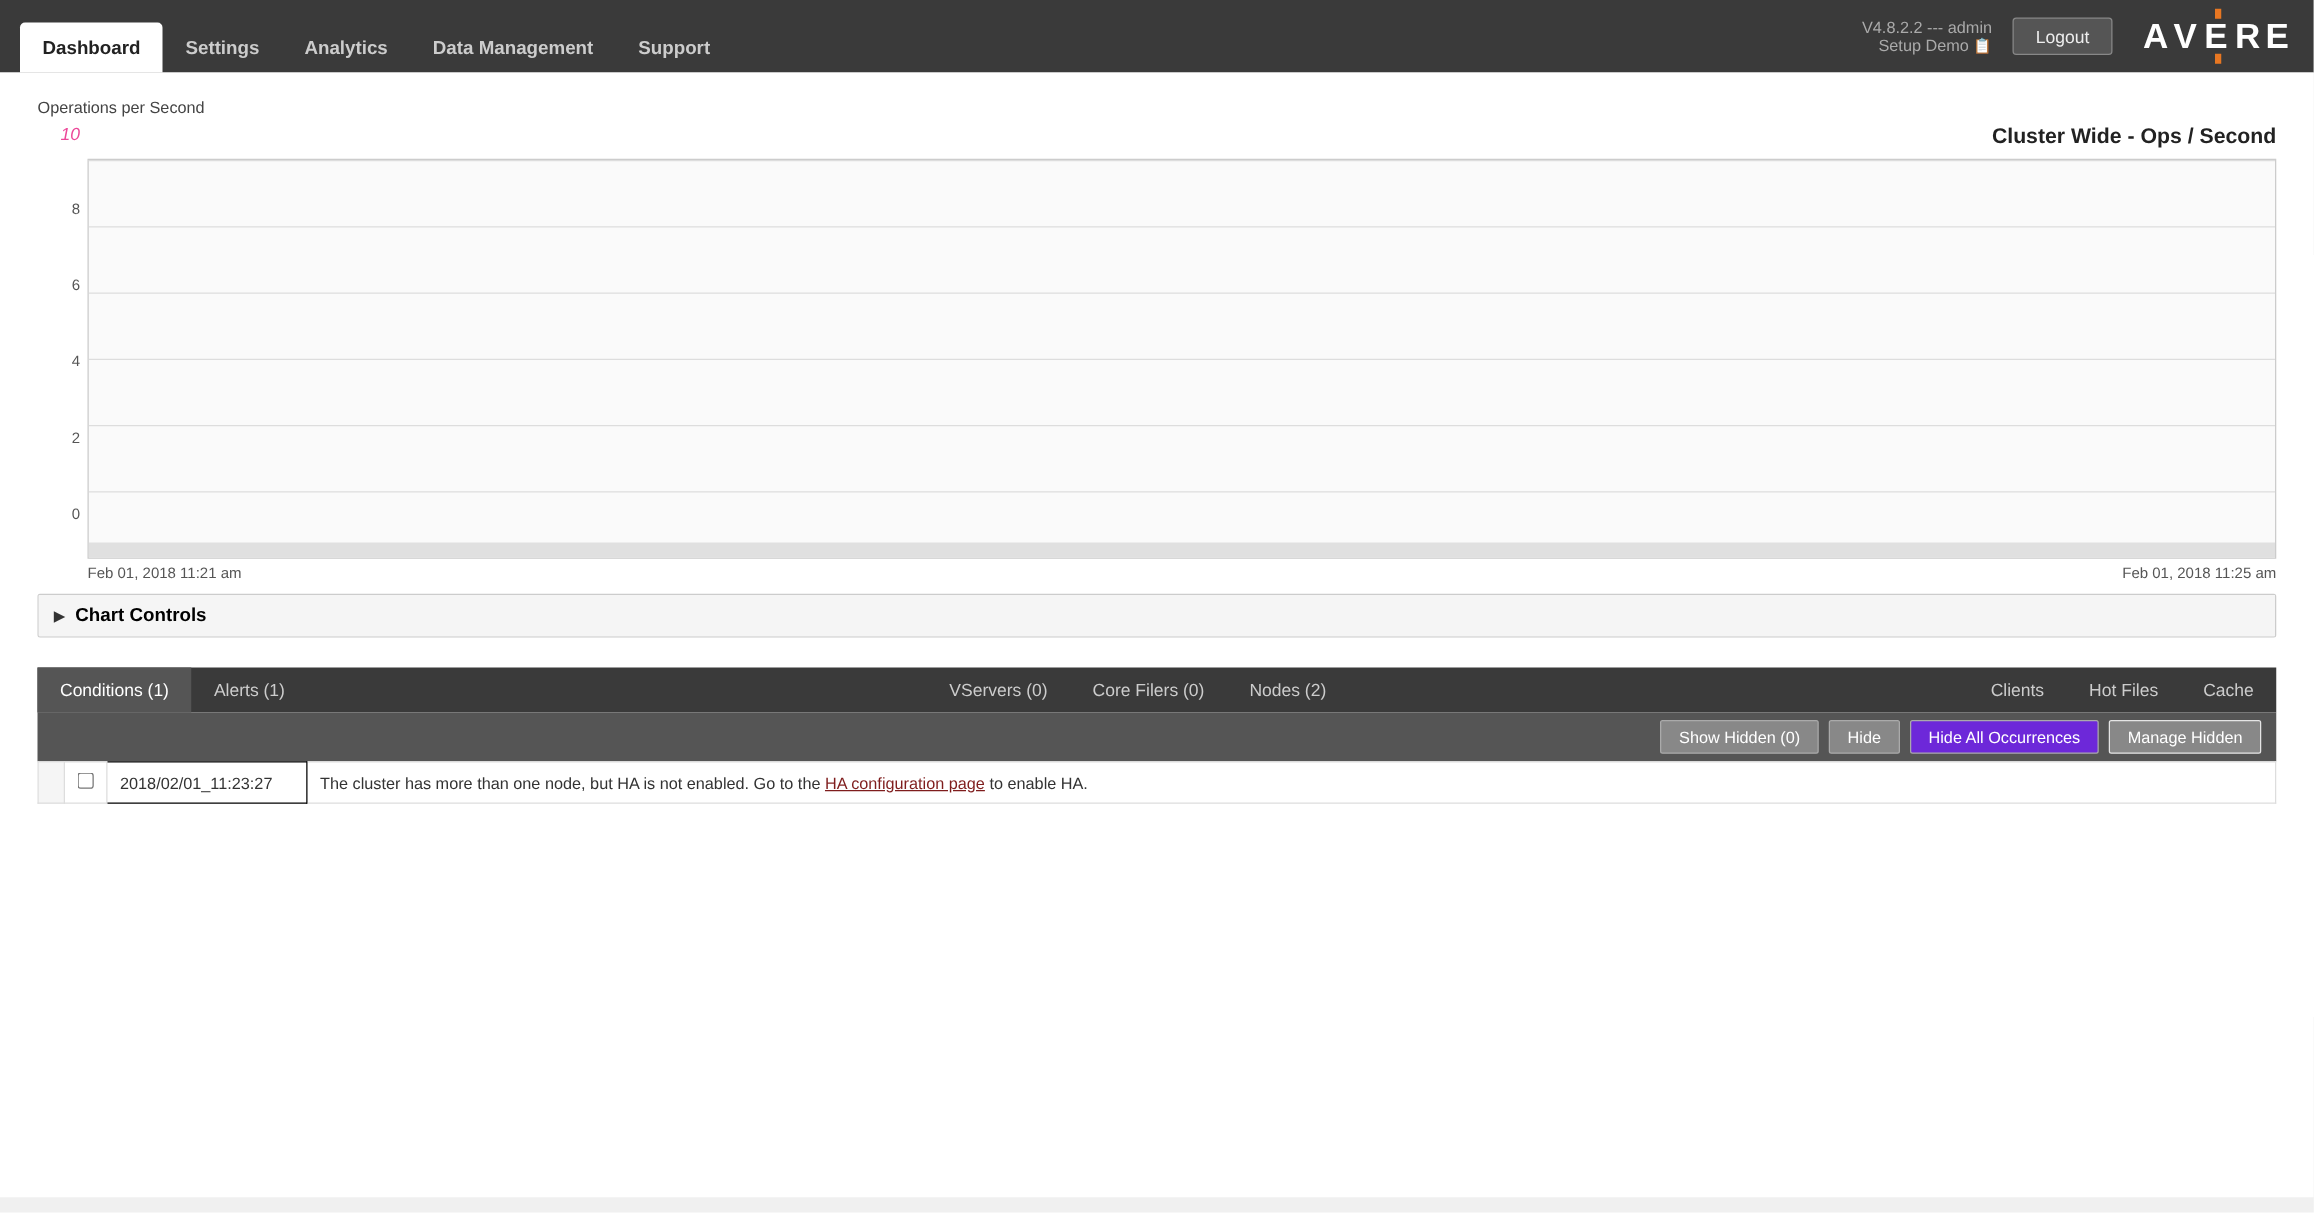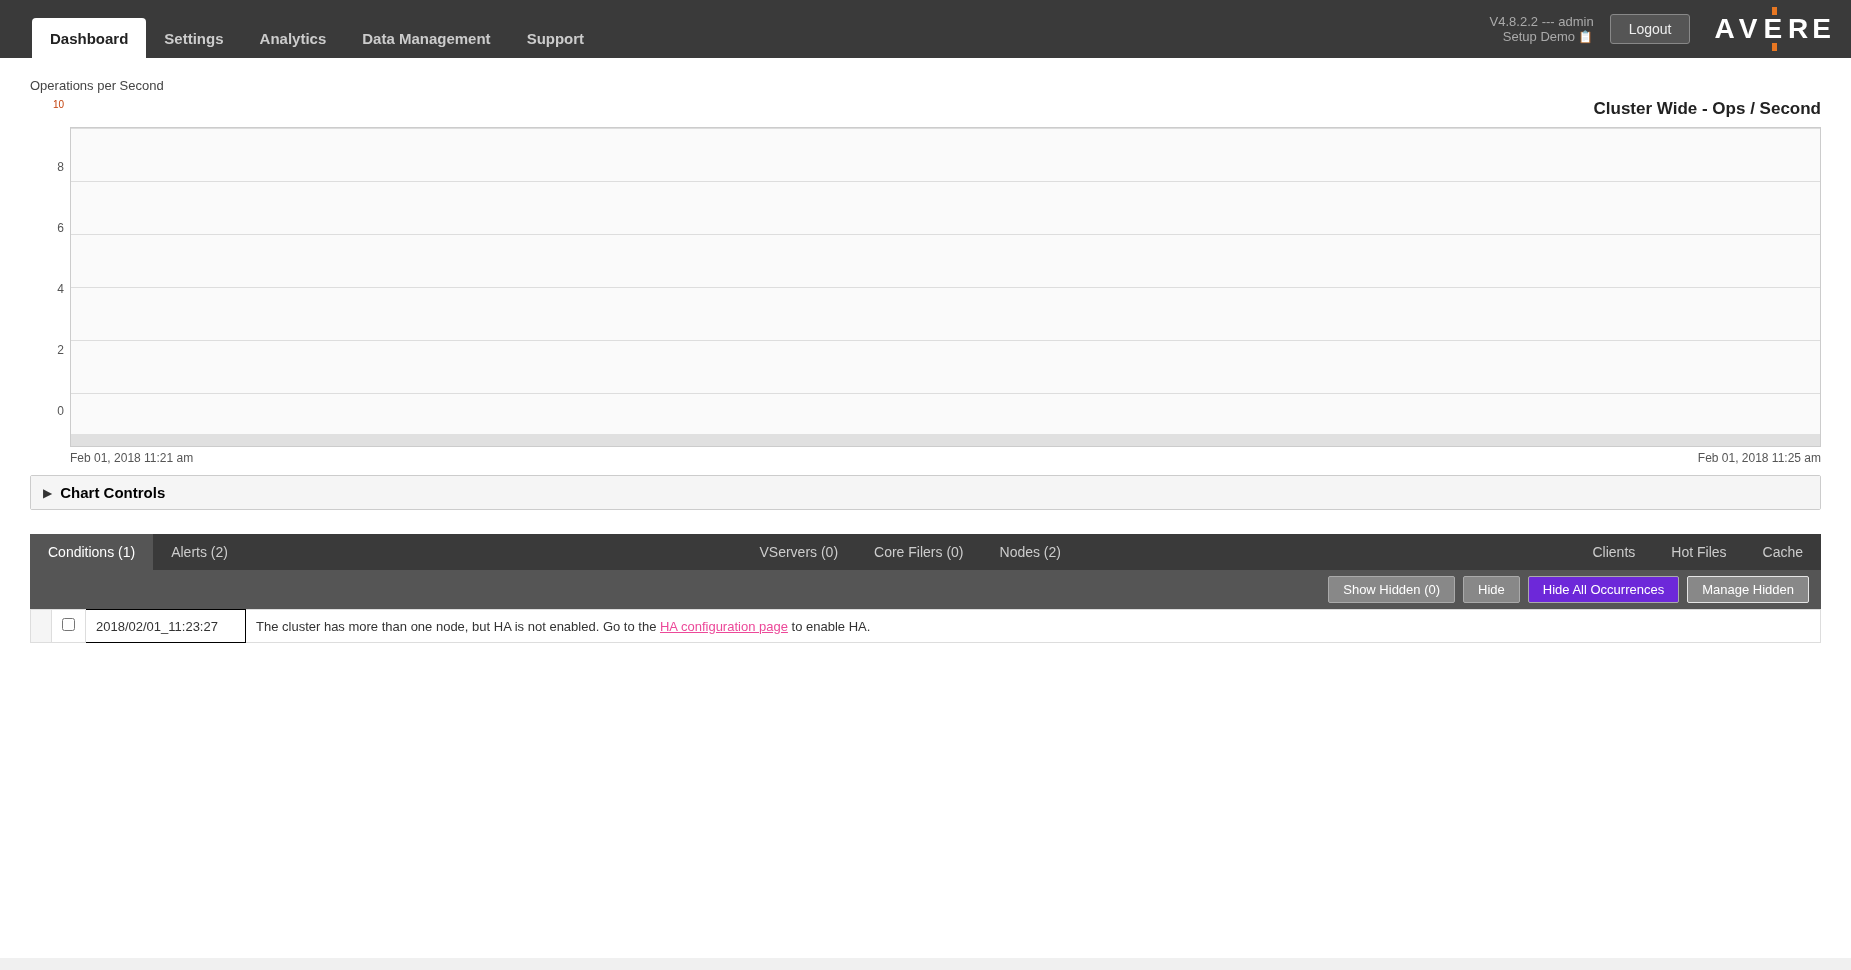--- a/index.html
+++ b/index.html
@@ -28,21 +28,20 @@
       border: none;
       background: none;
       height: 40px;
       display: flex;
       align-items: center;
     }
     .nav-tab.active {
       background: white;
       color: #222;
       border-radius: 4px 4px 0 0;
-      margin-left: 16px;
     }
 
     #header-right {
       display: flex;
       align-items: center;
       gap: 16px;
     }
     #version-info {
       color: #aaa;
       font-size: 13px;
@@ -141,21 +140,21 @@
       border: 1px solid #ccc;
     }
     #conditions-table th, #conditions-table td {
       border: 1px solid #ddd;
       padding: 8px 10px;
       font-size: 13px;
     }
     .checkbox-cell { width: 30px; text-align: center; }
     .timestamp-cell { width: 160px; color: #333; }
     .message-cell { color: #333; }
-    .ha-link { color: #ec4899; text-decoration: underline; cursor: pointer; text-align: center; }
+    .ha-link { color: #7f1d1d; text-decoration: underline; cursor: pointer; text-align: center; }
   </style>
 </head>
 <body>
 
 <div id="header">
   <div id="nav-tabs">
     <div class="nav-tab active">Dashboard</div>
     <div class="nav-tab">Settings</div>
     <div class="nav-tab">Analytics</div>
     <div class="nav-tab">Data Management</div>
@@ -184,21 +183,21 @@
   </div>
 </div>
 
 <div id="main">
 
   <div style="position:relative; margin-bottom: 10px;">
     <div style="font-size:13px;color:#444;margin-bottom:6px;">Operations per Second</div>
     <div style="display:flex;">
 
       <div style="position:relative; width:40px; flex-shrink:0;">
-        <div style="position:absolute; top:0; font-size:10px; color:#c2410c; right:6px;">10</div>
+        <div style="position:absolute; top:0; font-size:14px; color:#ec4899; right:6px;font-style:italic;">10</div>
         <div style="position:absolute; top:16.67%; font-size:12px; color:#555; right:6px;">8</div>
         <div style="position:absolute; top:33.33%; font-size:12px; color:#555; right:6px;">6</div>
         <div style="position:absolute; top:50%; font-size:12px; color:#555; right:6px;">4</div>
         <div style="position:absolute; top:66.67%; font-size:12px; color:#555; right:6px;">2</div>
         <div style="position:absolute; top:83.33%; font-size:12px; color:#555; right:6px;">0</div>
       </div>
 
       <div style="flex:1; position:relative;">
         <div style="text-align:right; font-size:17px; font-weight:bold; margin-bottom:8px; color:#222;">Cluster Wide - Ops / Second</div>
         <div style="border:1px solid #ccc; background:#fafafa; height:320px; position:relative; overflow:hidden;">
@@ -223,21 +222,21 @@
   <div id="chart-controls-section" style="border:1px solid #ccc; margin-top:8px; border-radius:2px;">
     <div id="chart-controls-header" style="display:flex;align-items:center;padding:8px 12px;cursor:pointer;background:#f5f5f5;">
       <span style="margin-right:8px;font-size:12px;color:#333;">▶</span>
       <span style="font-weight:bold;font-size:15px;">Chart Controls</span>
     </div>
   </div>
 
   <div id="tabs-section" style="margin-top:24px;">
     <div id="tabs-row" style="display:flex;align-items:stretch;background:#3a3a3a;">
       <div class="tab-item active" style="background:#555;color:white;padding:10px 18px;cursor:pointer;font-size:14px;">Conditions (1)</div>
-      <div class="tab-item" style="color:#ccc;padding:10px 18px;cursor:pointer;font-size:14px;">Alerts (2)</div>
+      <div class="tab-item" style="color:#ccc;padding:10px 18px;cursor:pointer;font-size:14px;">Alerts (1)</div>
       <div style="flex:1;"></div>
       <div class="tab-item" style="color:#ccc;padding:10px 18px;cursor:pointer;font-size:14px;">VServers (0)</div>
       <div class="tab-item" style="color:#ccc;padding:10px 18px;cursor:pointer;font-size:14px;">Core Filers (0)</div>
       <div class="tab-item" style="color:#ccc;padding:10px 18px;cursor:pointer;font-size:14px;">Nodes (2)</div>
       <div style="flex:1;"></div>
       <div class="tab-item" style="color:#ccc;padding:10px 18px;cursor:pointer;font-size:14px;">Clients</div>
       <div class="tab-item" style="color:#ccc;padding:10px 18px;cursor:pointer;font-size:14px;">Hot Files</div>
       <div class="tab-item" style="color:#ccc;padding:10px 18px;cursor:pointer;font-size:14px;">Cache</div>
     </div>
 

